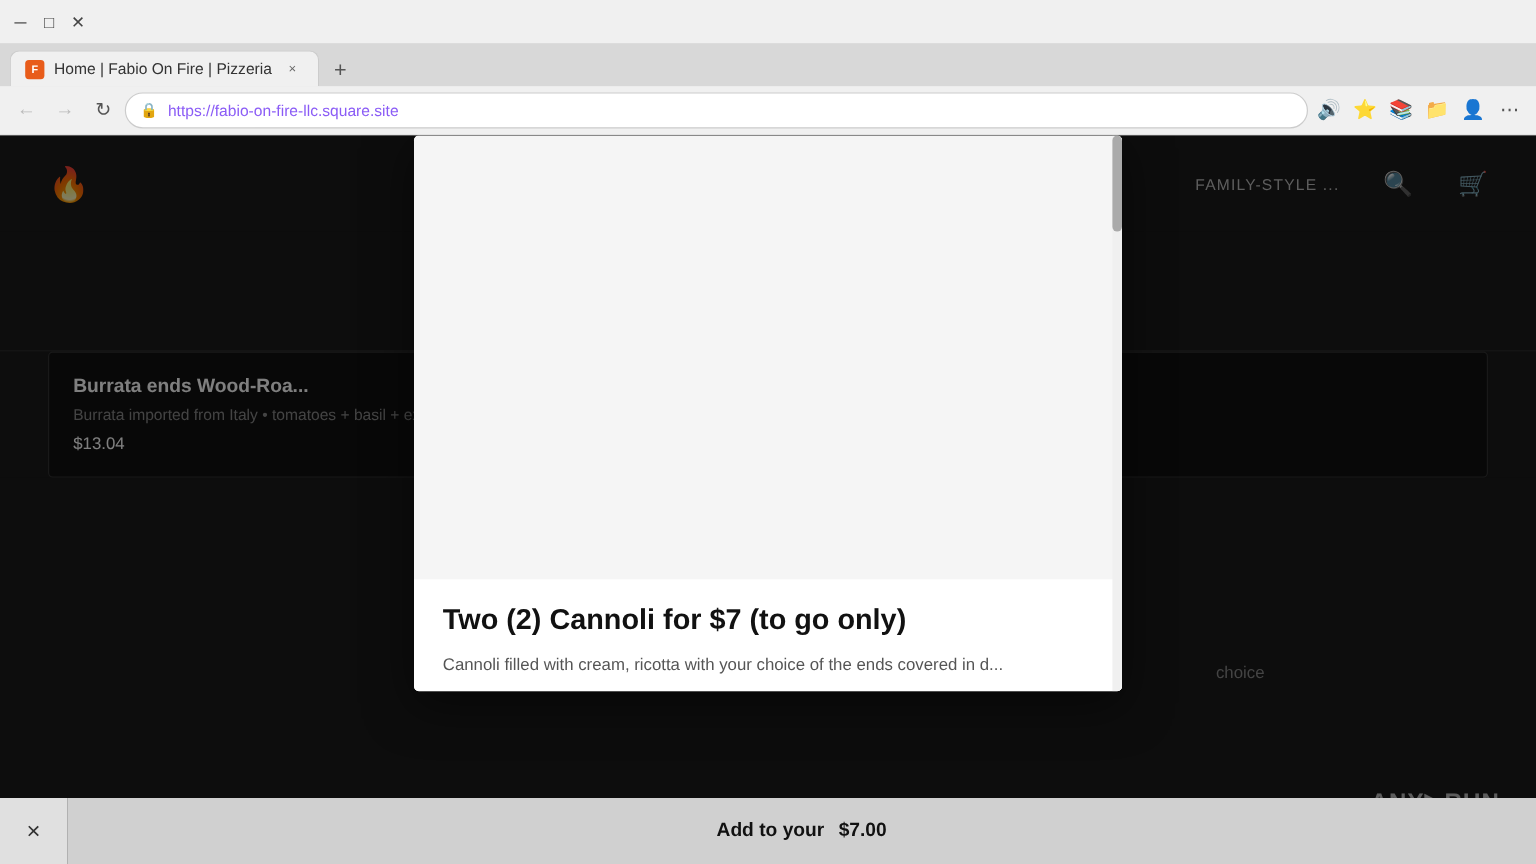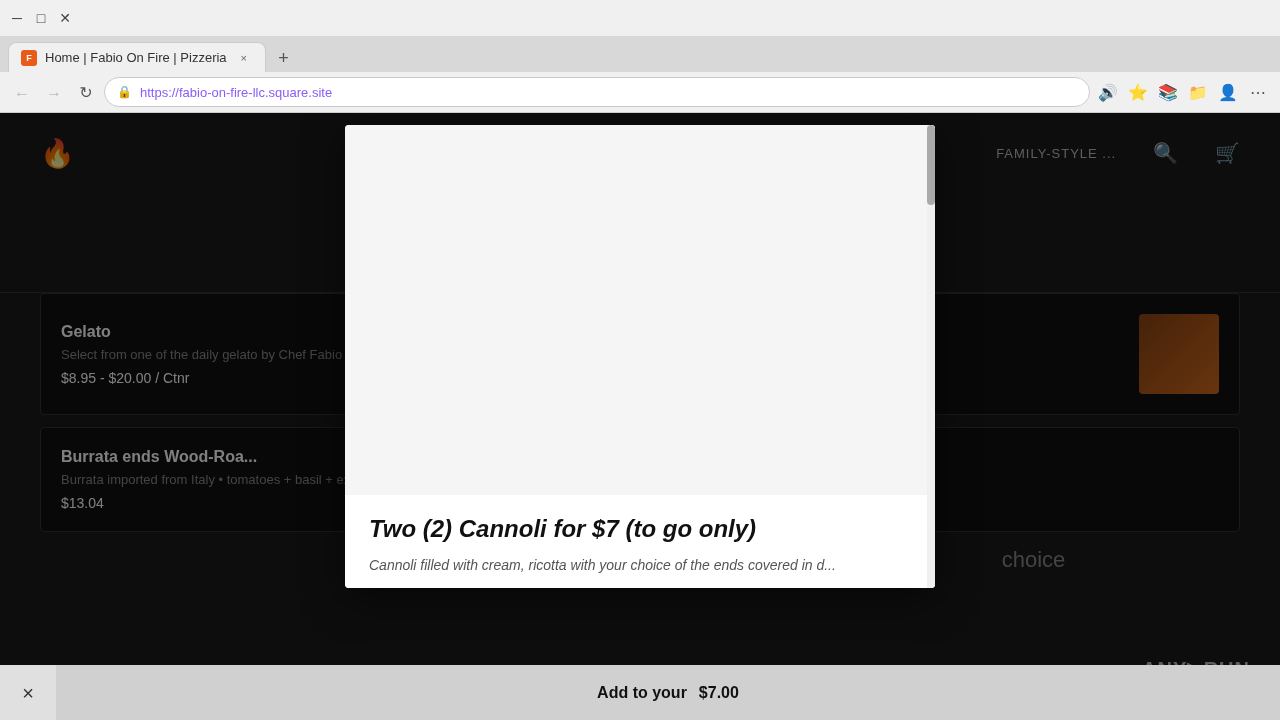--- a/index.html
+++ b/index.html
@@ -242,30 +242,29 @@
     .dark-overlay {
       position: absolute;
       top: 0; left: 0; right: 0; bottom: 0;
       background: rgba(0,0,0,0.5);
       z-index: 10;
     }
 
     
     .modal-container {
       position: absolute;
-      top: 12px;
+      top: 0;
       left: 50%;
       transform: translateX(-50%);
       width: 590px;
       background: white;
       border-radius: 4px;
       z-index: 20;
       overflow: hidden;
       box-shadow: 0 10px 40px rgba(0,0,0,0.5);
-      font-style: italic;
     }
     .modal-image-area {
       width: 100%;
       height: 370px;
       background: #f5f5f5;
     }
     .modal-bottom-section {
       background: white;
       padding: 0;
     }
@@ -433,40 +432,32 @@
       <span class="nav-icon">🛒</span>
     </div>
   </div>
 
   <div class="hero-section">
     <span class="hero-text">▲</span>
   </div>
 
   <div class="content-area">
 
-    <div class="menu-item-card">
-      <div class="menu-item-info">
-        <div class="menu-item-name">Gelato</div>
-        <div class="menu-item-desc">Select from one of the daily gelato by Chef Fabio</div>
-        <div class="menu-item-price">$8.95 - $20.00 / Ctnr</div>
-      </div>
-      <div class="menu-item-img gelato-img"></div>
-    </div>
 
     <div class="menu-item-card">
       <div class="menu-item-info">
         <div class="menu-item-name">Burrata ends Wood-Roa...</div>
         <div class="menu-item-desc">Burrata imported from Italy • tomatoes + basil + extra-vir...</div>
         <div class="menu-item-price">$13.04</div>
       </div>
     </div>
   </div>
 
   <div class="choice-bg-text">
-    <span style="color: #888; font-size: 22px;">choice</span>
+    <span style="color: #888; font-size: 14px;">choice</span>
   </div>
 
   <div class="dark-overlay"></div>
 
   <div class="modal-container">
 
     <div class="modal-scrollbar-track">
       <div class="modal-scrollbar-thumb"></div>
     </div>
 

